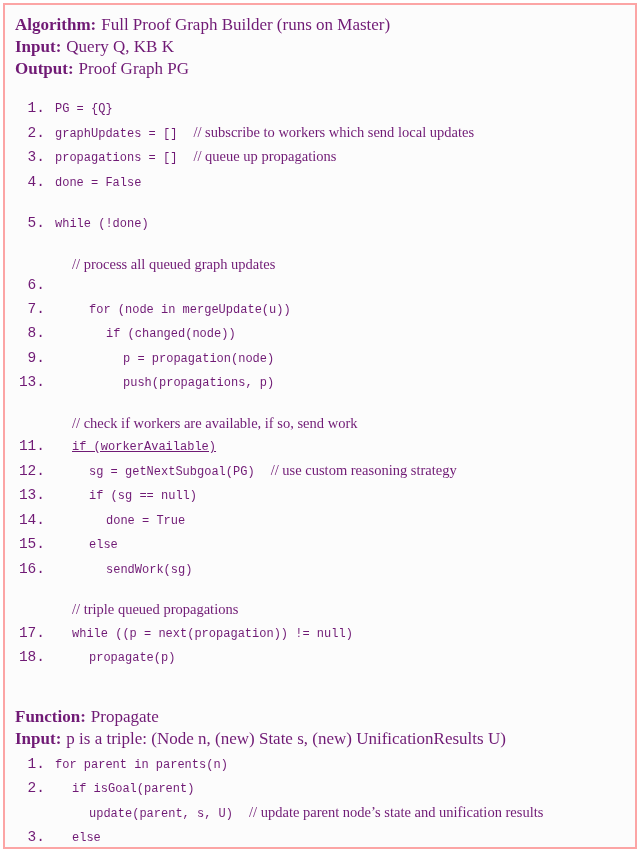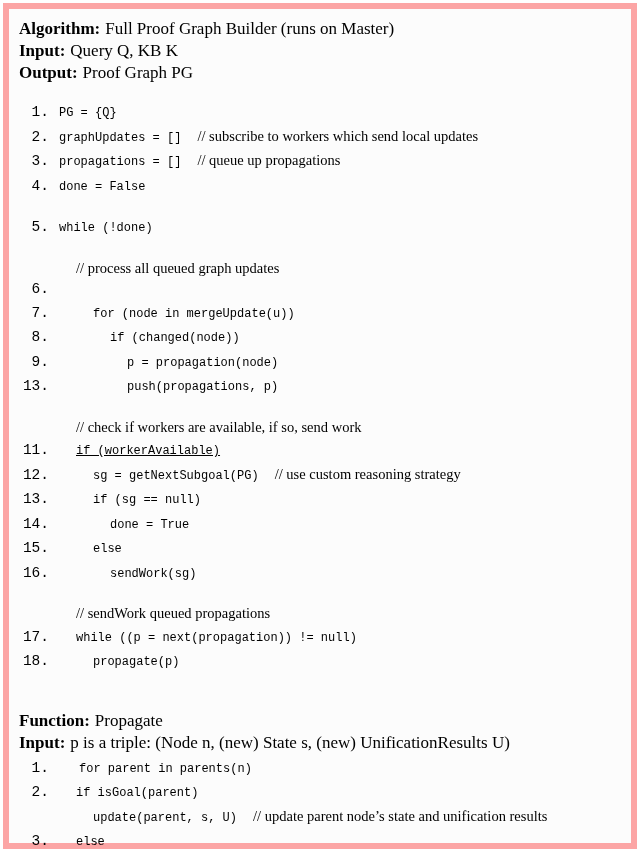--- a/index.html
+++ b/index.html
@@ -6,25 +6,25 @@
     margin: 0;
     padding: 0;
     width: 640px;
     height: 851px;
     background: #ffffff;
     overflow: hidden;
   }
   .figure-frame {
     position: absolute;
     left: 3px; top: 3px; right: 3px; bottom: 2px;
-    border: 6px solid #fca5a5;
+    border: 2px solid #fca5a5;
     background: #fcfcfc;
     box-sizing: border-box;
     padding: 9px 8px 0 10px;
-    color: #000000;
+    color: #701a75;
   }
   .hdr-line {
     font-family: "Liberation Serif", serif;
     font-size: 17px;
     line-height: 22px;
     white-space: nowrap;
   }
   .hdr-label { font-weight: bold; margin-right: 5px; }
   .code-block { margin-top: 16px; }
   .code-line {
@@ -195,21 +195,21 @@
     <span class="line-body" style="padding-left: 51px;">
       <span class="code-text">sendWork(sg)</span>
       
     </span>
   </div>
       <div class="blank-line"></div>
       <div class="code-line">
     <span class="line-number"></span>
     <span class="line-body" style="padding-left: 17px;">
       
-      <span class="comment-text">// sendWork queued propagations</span>
+      <span class="comment-text">// triple queued propagations</span>
     </span>
   </div>
       <div class="code-line">
     <span class="line-number">17.</span>
     <span class="line-body" style="padding-left: 17px;">
       <span class="code-text">while ((p = next(propagation)) != null)</span>
       
     </span>
   </div>
       <div class="code-line">
@@ -226,21 +226,21 @@
       <div class="hdr-line">
         <span class="hdr-label">Function:</span><span>Propagate</span>
       </div>
       <div class="hdr-line">
         <span class="hdr-label">Input:</span><span>p is a triple: (Node n, (new) State s, (new) UnificationResults U)</span>
       </div>
     </div>
     <div class="code-block" id="function-code">
         <div class="code-line">
     <span class="line-number">1.</span>
-    <span class="line-body" style="padding-left: 0px; margin-left: 20px;">
+    <span class="line-body" style="padding-left: 0px;">
       <span class="code-text">for parent in parents(n)</span>
       
     </span>
   </div>
         <div class="code-line">
     <span class="line-number">2.</span>
     <span class="line-body" style="padding-left: 17px;">
       <span class="code-text">if isGoal(parent)</span>
       
     </span>

